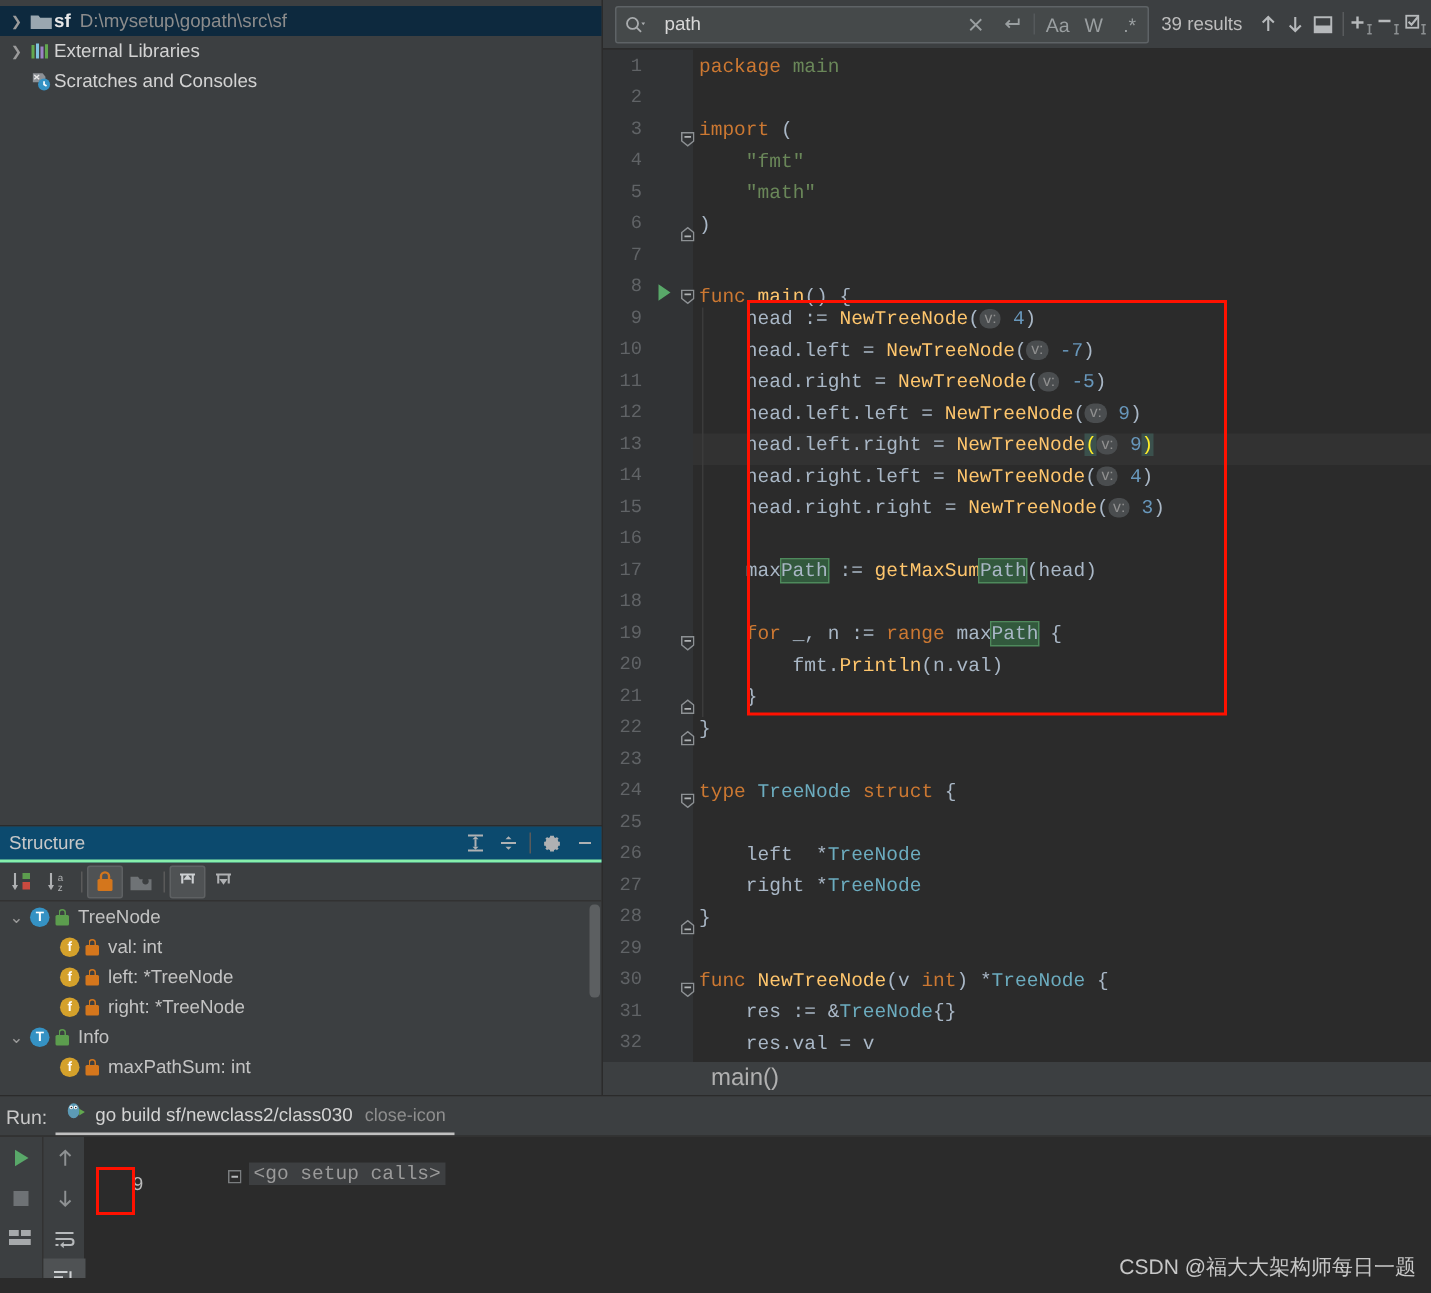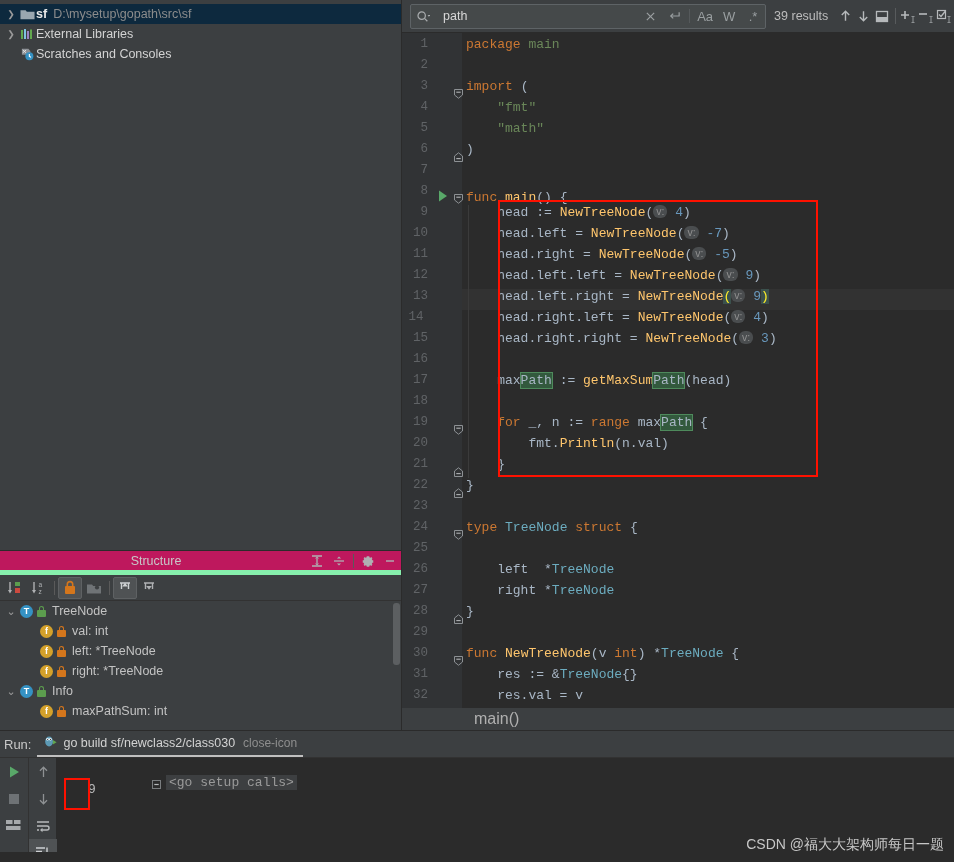--- a/index.html
+++ b/index.html
@@ -32,21 +32,21 @@
   .tree-path { color: #8c8c8c; margin-left: 6px; }
 
   
   #structure-panel {
     position: absolute; left: 0; top: 550px; width: 402px; height: 180px;
     background: #3c3f41; border-top: 1px solid #2b2b2b;
     border-right: 1px solid #2b2b2b;
   }
   #structure-head {
     height: 24px; display: flex; align-items: center;
-    background: #be185d; border-bottom: 5px solid #86efac; text-align: center;
+    background: #0c4a6e; border-bottom: 2px solid #86efac;
   }
   #structure-title { font-size: 12.5px; color: #c8c8c8; padding-left: 6px; flex: 1; }
   .hbtn { width: 22px; height: 20px; display: flex; align-items: center;
           justify-content: center; }
   .vsep { width: 1px; height: 14px; background: #5a5a5a; margin: 0 3px; }
   #structure-toolbar {
     height: 26px; display: flex; align-items: center; padding-left: 3px;
     border-bottom: 1px solid #323232;
   }
   .tbtn { width: 24px; height: 22px; display: flex; align-items: center;
@@ -438,21 +438,21 @@
             </svg></div>
           <div class="fold" style="top: 157px;"><svg width="9" height="10" viewBox="0 0 9 10">
               <path d="M0.5 0.5h8v5.5L4.5 9.2 0.5 6z" stroke="#8d9194" fill="none"></path>
               <path stroke="#b0b3b5" stroke-width="1.1" d="M2.3 3.2h4.4"></path>
             </svg></div>
           <div class="ln" style="top: 172px;">9</div>
           <div class="ln" style="top: 193px;">10</div>
           <div class="ln" style="top: 214px;">11</div>
           <div class="ln" style="top: 235px;">12</div>
           <div class="ln" style="top: 256px;">13</div>
-          <div class="ln" style="top: 277px; text-align: center;">14</div>
+          <div class="ln" style="top: 277px;">14</div>
           <div class="ln" style="top: 298px;">15</div>
           <div class="ln" style="top: 319px;">16</div>
           <div class="ln" style="top: 340px;">17</div>
           <div class="ln" style="top: 361px;">18</div>
           <div class="ln" style="top: 382px;">19</div>
           <div class="fold" style="top: 388px;"><svg width="9" height="10" viewBox="0 0 9 10">
               <path d="M0.5 0.5h8v5.5L4.5 9.2 0.5 6z" stroke="#8d9194" fill="none"></path>
               <path stroke="#b0b3b5" stroke-width="1.1" d="M2.3 3.2h4.4"></path>
             </svg></div>
           <div class="ln" style="top: 403px;">20</div>

